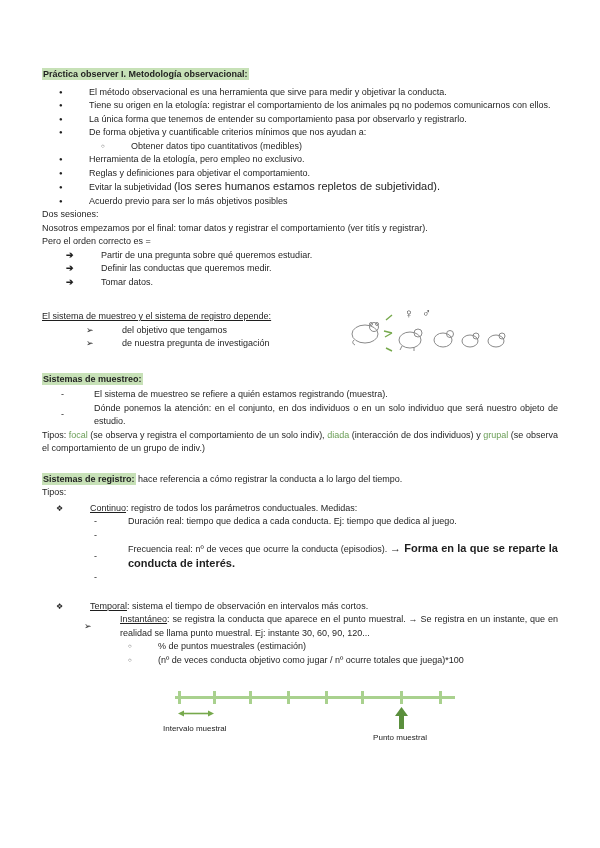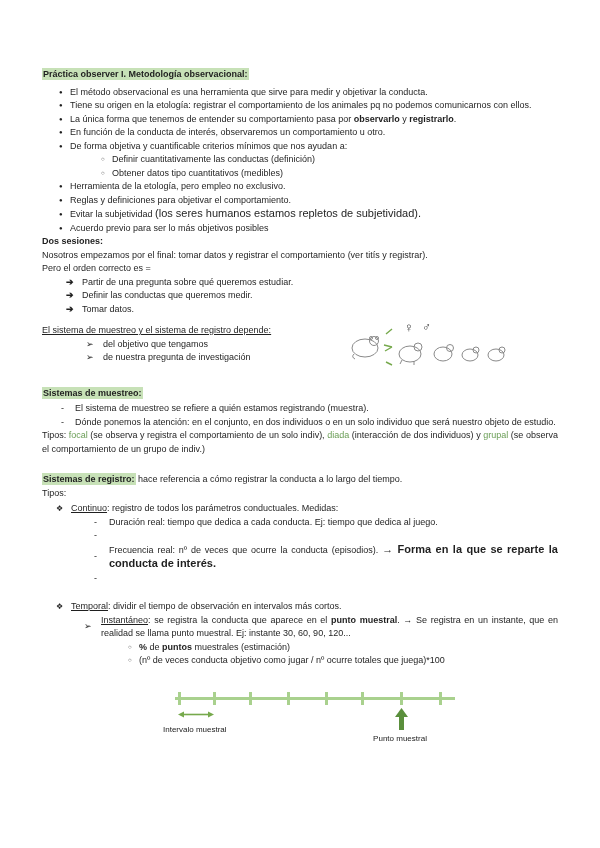--- a/index.html
+++ b/index.html
@@ -8,26 +8,26 @@
     background: #ffffff;
     color: #1f1f1f;
     font-family: "Liberation Sans", sans-serif;
     font-size: 9px;
     line-height: 13.5px;
     overflow: hidden;
   }
   .page { padding: 68px 42px 0 42px; width: 600px; }
 
   .hl { background: #c7e1b7; font-weight: bold; padding: 1px 1px; text-align: right; }
-  .b  { font-weight: bold; }
+  .b  { font-weight: normal; }
   .u  { text-decoration: underline; }
   .green { color: #6b9e57; }
   .small { font-size: 11px; }
 
-  .row { display: flex; align-items: center; }
+  .row { display: flex; align-items: center; gap: 19px; }
   .g { flex: 0 0 auto; }
   .g-bullet  { width: 13px; margin-left: 15px; font-size: 6px; text-align: left; padding-left: 2px; }
   .g-sub     { width: 13px; margin-left: 57px; font-size: 6px; text-align: left; padding-left: 2px; }
   .g-arrow   { width: 16px; margin-left: 24px; font-weight: bold; }
   .g-tri     { width: 17px; margin-left: 44px; }
   .g-tri2    { width: 17px; margin-left: 42px; }
   .g-dash    { width: 14px; margin-left: 19px; }
   .g-dash2   { width: 15px; margin-left: 52px; }
   .g-diamond { width: 15px; margin-left: 14px; font-size: 8px; }
   .txt  { flex: 1 1 auto; text-align: justify; }
@@ -42,21 +42,21 @@
   .tl-tick { position: absolute; top: 0; width: 3px; height: 13px; background: #a9d18e; }
   .tl-interval-arrow { position: absolute; left: 1%; top: 18px; }
   .tl-interval-label { position: absolute; left: -12px; top: 31px; font-size: 8px; color: #222; }
   .tl-point-arrow { position: absolute; left: calc(80.4% - 5px); top: 16px; }
   .tl-point-label { position: absolute; left: calc(80.4% - 27px); top: 40px; font-size: 8px; color: #222; }
 
   .mt14 { margin-top: 0; }
   .mt15 { margin-top: 15px; }
   .mt17 { margin-top: 17px; }
   .mt22 { margin-top: 22px; }
-  .mt24 { margin-top: 8px; }
+  .mt24 { margin-top: 21px; }
   .mt4  { margin-top: 4px; }
   .mt2  { margin-top: 2px; }
 </style>
 </head>
 <body>
 
 <div class="page">
 
   <div>
     <div><span class="hl">Práctica observer I. Metodología observacional:</span></div>
@@ -68,29 +68,21 @@
     <div class="row">
       <span class="g g-bullet">●</span>
       <span class="txt">Tiene su origen en la etología: registrar el comportamiento de los animales pq no podemos comunicarnos con ellos.</span>
     </div>
     <div class="row">
       <span class="g g-bullet">●</span>
       <span class="txt"><span>La única forma que tenemos de entender su comportamiento pasa por </span><span class="b">observarlo</span><span> y </span><span class="b">registrarlo</span><span>.</span></span>
     </div>
     <div class="row">
       <span class="g g-bullet">●</span>
-      <span class="txt">En función de la conducta de interés, observaremos un comportamiento u otro.</span>
-    </div>
-    <div class="row">
-      <span class="g g-bullet">●</span>
       <span class="txt">De forma objetiva y cuantificable  criterios mínimos que nos ayudan a:</span>
-    </div>
-    <div class="row">
-      <span class="g g-sub">○</span>
-      <span class="txtl">Definir cuantitativamente las conductas (definición)</span>
     </div>
     <div class="row">
       <span class="g g-sub">○</span>
       <span class="txtl">Obtener datos tipo cuantitativos (medibles)</span>
     </div>
     <div class="row">
       <span class="g g-bullet">●</span>
       <span class="txtl">Herramienta de la etología, pero empleo no exclusivo.</span>
     </div>
     <div class="row">
@@ -201,21 +193,21 @@
     <div class="row">
       <span class="g g-dash2">-</span>
       <span class="txt"><span>Frecuencia real: nº de veces que ocurre la conducta (episodios). </span><span class="small"><span>→</span><span class="b" style="font-weight:bold"> Forma en la que se reparte la conducta de interés.</span></span></span>
     </div>
     <div class="row">
       <span class="g g-dash2">-</span>
     </div>
 
     <div class="row mt15">
       <span class="g g-diamond">❖</span>
-      <span class="txtl"><span class="u">Temporal</span><span>: dividir el tiempo de observación en intervalos más cortos.</span></span>
+      <span class="txtl"><span class="u">Temporal</span><span>: sistema el tiempo de observación en intervalos más cortos.</span></span>
     </div>
     <div class="row">
       <span class="g g-tri2">➢</span>
       <span class="txt"><span class="u">Instantáneo</span><span>: se registra la conducta que aparece en el </span><span class="b">punto muestral</span><span>. → Se registra en un instante, que en realidad se llama punto muestral. Ej: instante 30, 60, 90, 120...</span></span>
     </div>
     <div class="row">
       <span class="g g-sub" style="margin-left:84px">○</span>
       <span class="txtl"><span class="b">%</span><span> de </span><span class="b">puntos</span><span> muestrales (estimación)</span></span>
     </div>
     <div class="row">

